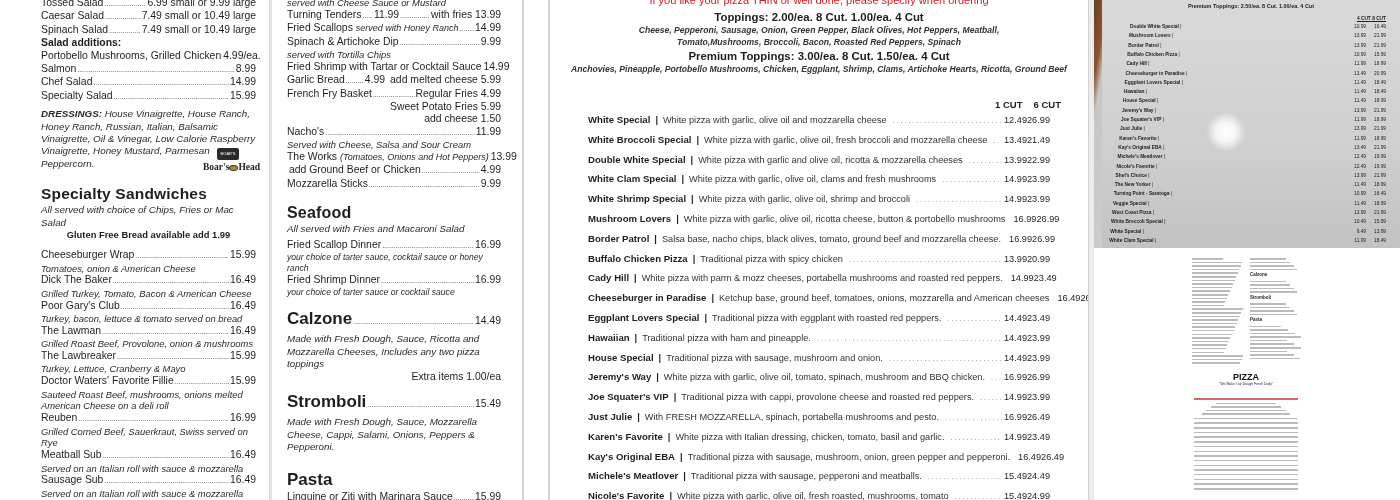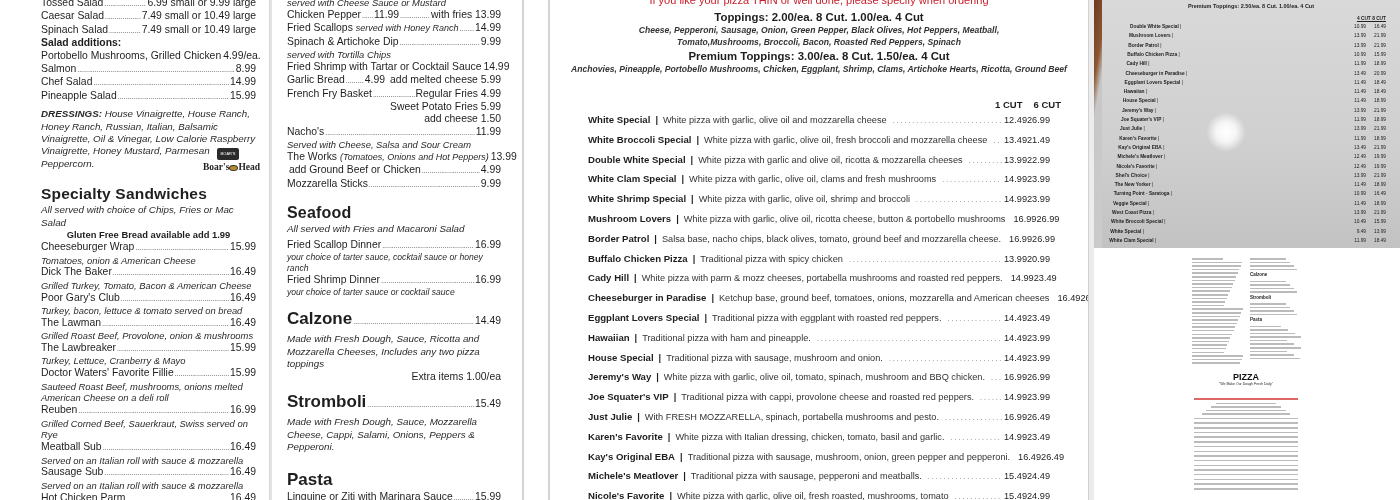--- a/index.html
+++ b/index.html
@@ -95,28 +95,28 @@
         <span class="name">Salmon</span>
         <span class="dots"></span>
         <span class="price">8.99</span>
       </div>
       <div class="row">
         <span class="name">Chef Salad</span>
         <span class="dots"></span>
         <span class="price">14.99</span>
       </div>
       <div class="row">
-        <span class="name">Pineapple Salad</span>
+        <span class="name">Specialty Salad</span>
         <span class="dots"></span>
         <span class="price">15.99</span>
       </div>
       <div class="italic-block" style="margin-top:5px;"><b>DRESSINGS:</b> <span>House Vinaigrette, House Ranch, Honey Ranch, Russian, Italian, Balsamic Vinaigrette, Oil &amp; Vinegar, Low Calorie Raspberry Vinaigrette, Honey Mustard, Parmesan Peppercorn.</span></div>
       <div class="h2" style="margin-top:14px;">Specialty Sandwiches</div>
       <div class="italic-block">All served with choice of Chips, Fries or Mac Salad</div>
-      <div class="center bold" style="font-size:9.4px;line-height:12px;margin-bottom:0;">Gluten Free Bread available  add 1.99</div>
+      <div class="center bold" style="font-size:9.4px;line-height:12px;margin-bottom:8px;">Gluten Free Bread available  add 1.99</div>
       <div class="row">
         <span class="name">Cheeseburger Wrap</span>
         <span class="dots"></span>
         <span class="price">15.99</span>
       </div>
       <div class="desc">Tomatoes, onion &amp; American Cheese</div>
       <div class="row">
         <span class="name">Dick The Baker</span>
         <span class="dots"></span>
         <span class="price">16.49</span>
@@ -173,21 +173,21 @@
   <div class="logo">
     <div class="badge">BOAR'S HEAD</div>
     <div class="brand"><span>Boar's</span><span class="o"></span><span>Head</span></div>
   </div>
 </div>
 
 <div class="panel" id="p2">
   <div class="col" id="p2col" style="top:-3px;">
       <div class="desc">served with Cheese Sauce or Mustard</div>
       <div class="row">
-        <span class="name">Chicken Pepper</span>
+        <span class="name">Turning Tenders</span>
         <span class="dots"></span>
         <span class="price">11.99</span>
         <span class="dots" style="flex:0 0 30px"></span>
         <span class="price">with fries 13.99</span>
       </div>
       <div class="row">
         <span class="name">Fried Scallops</span>
         <span class="desc" style="margin-left:3px;font-size:9px">served with Honey Ranch</span>
         <span class="dots"></span>
         <span class="price">14.99</span>

